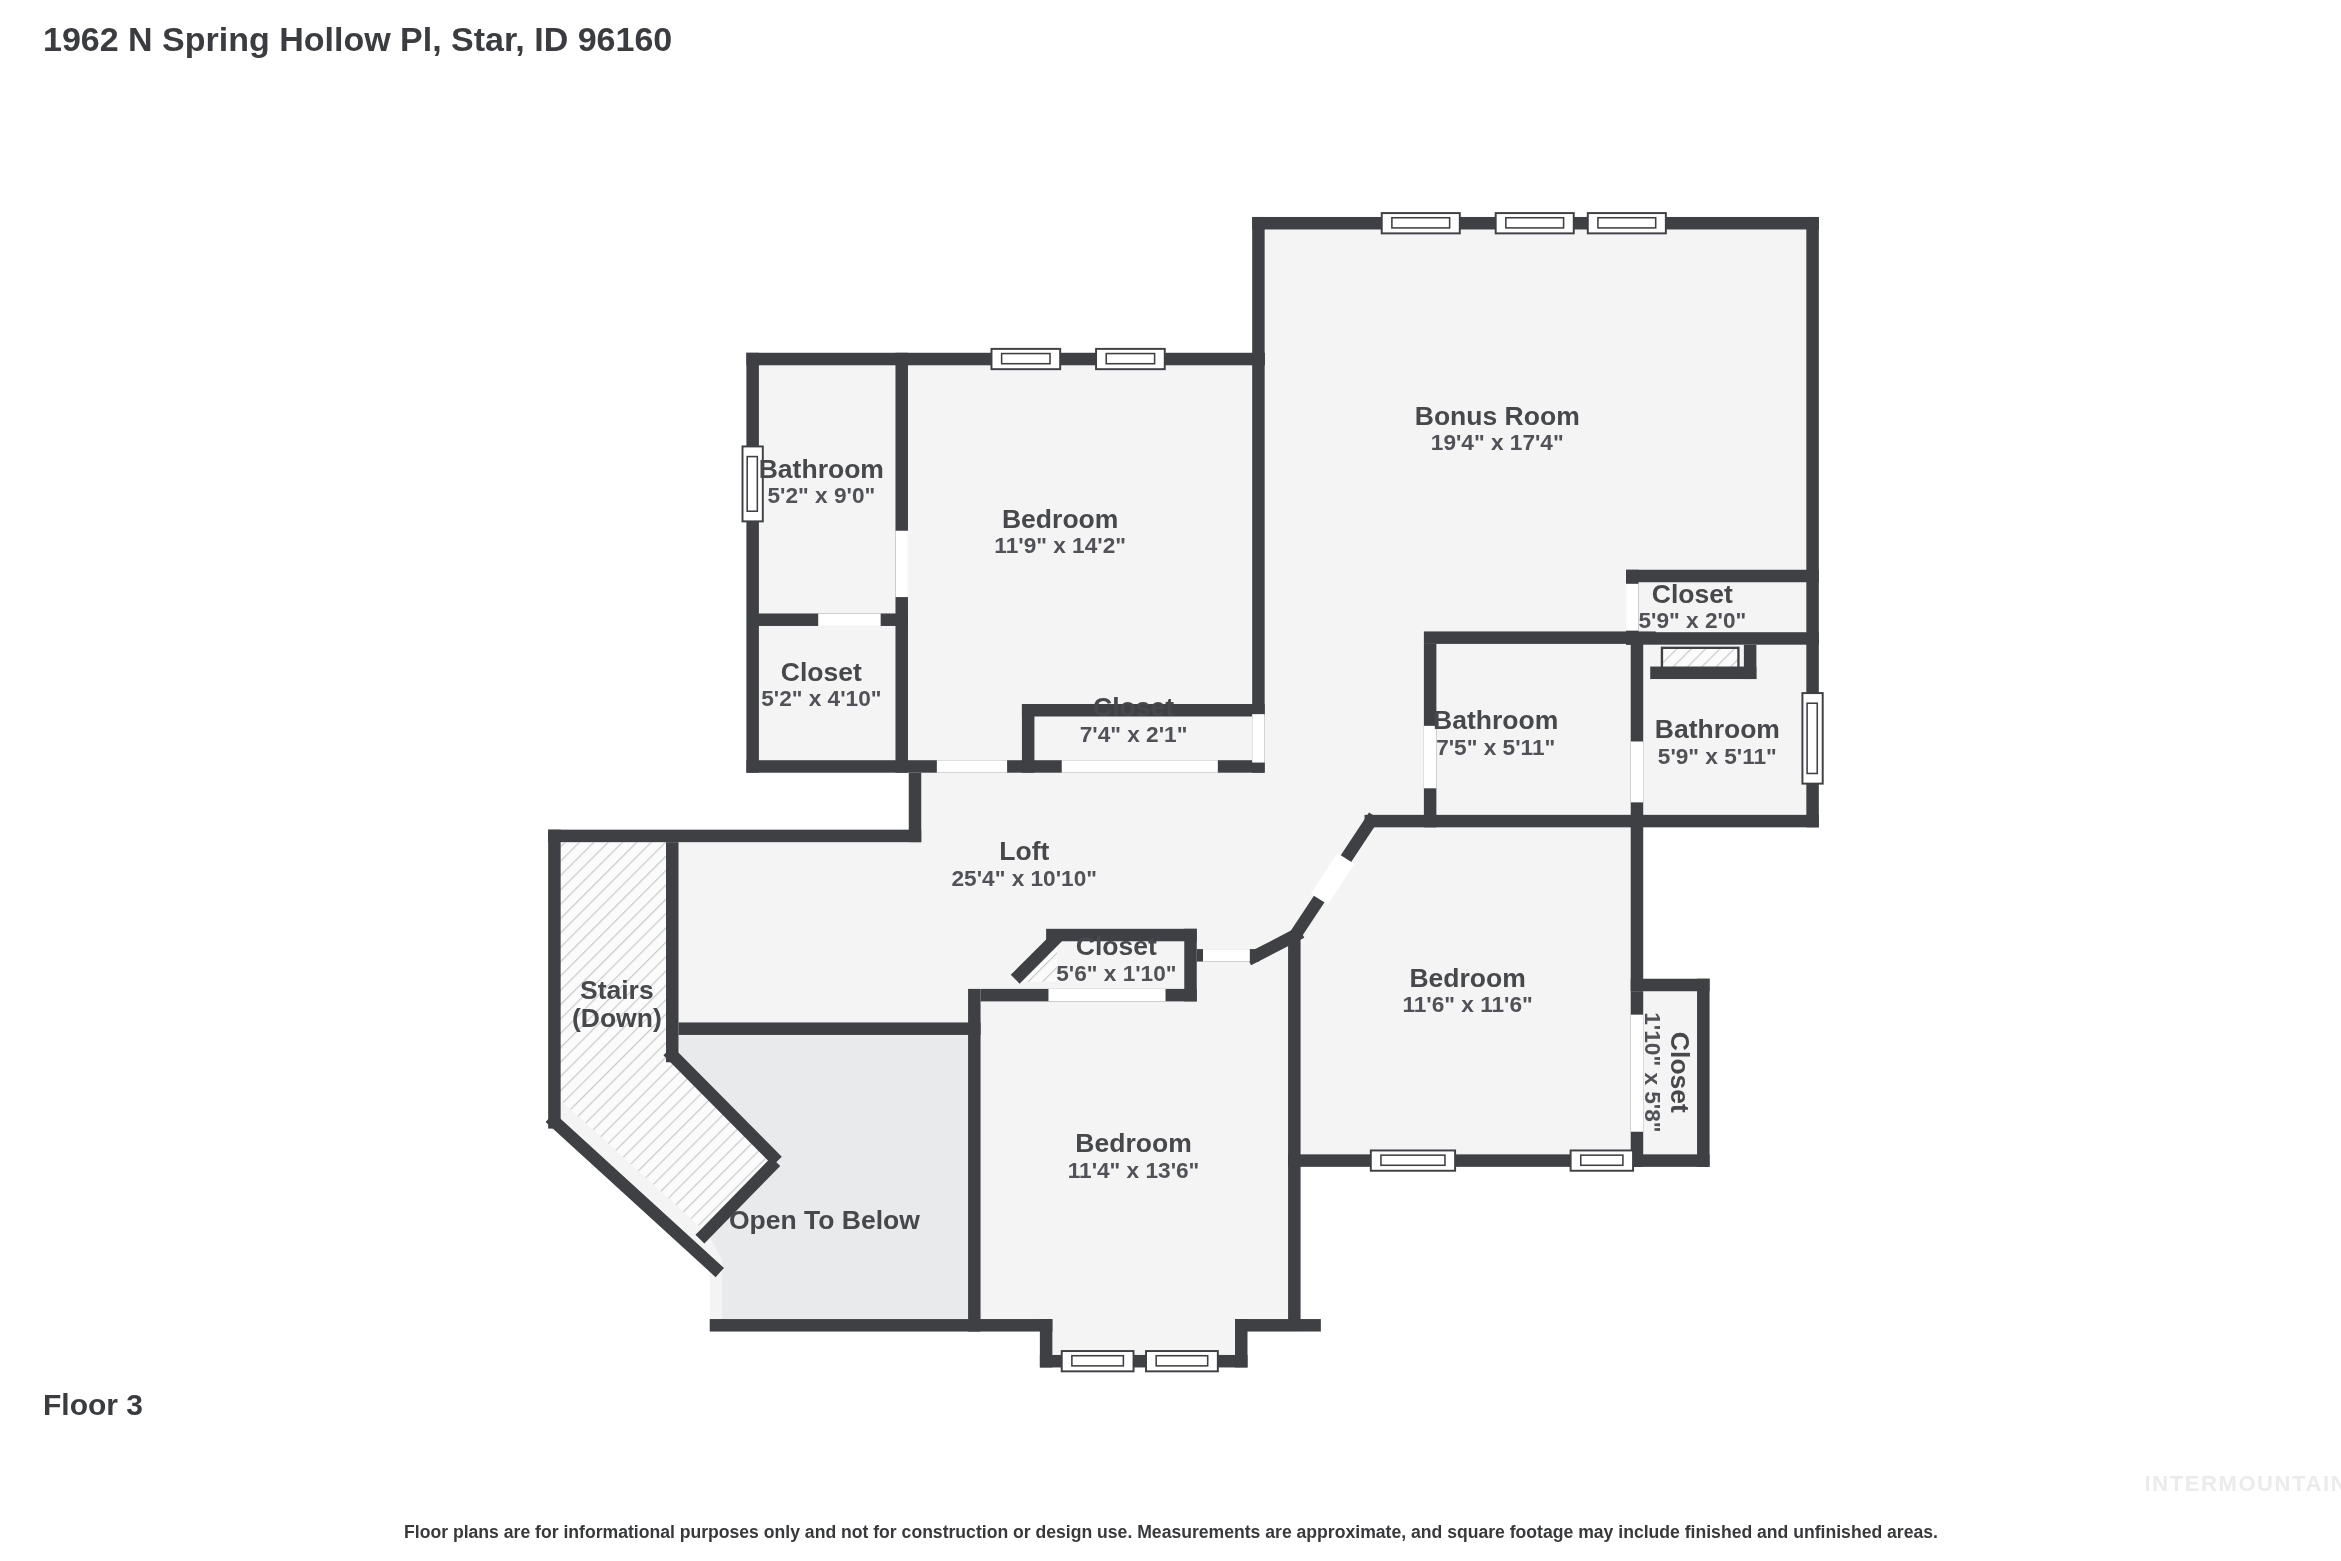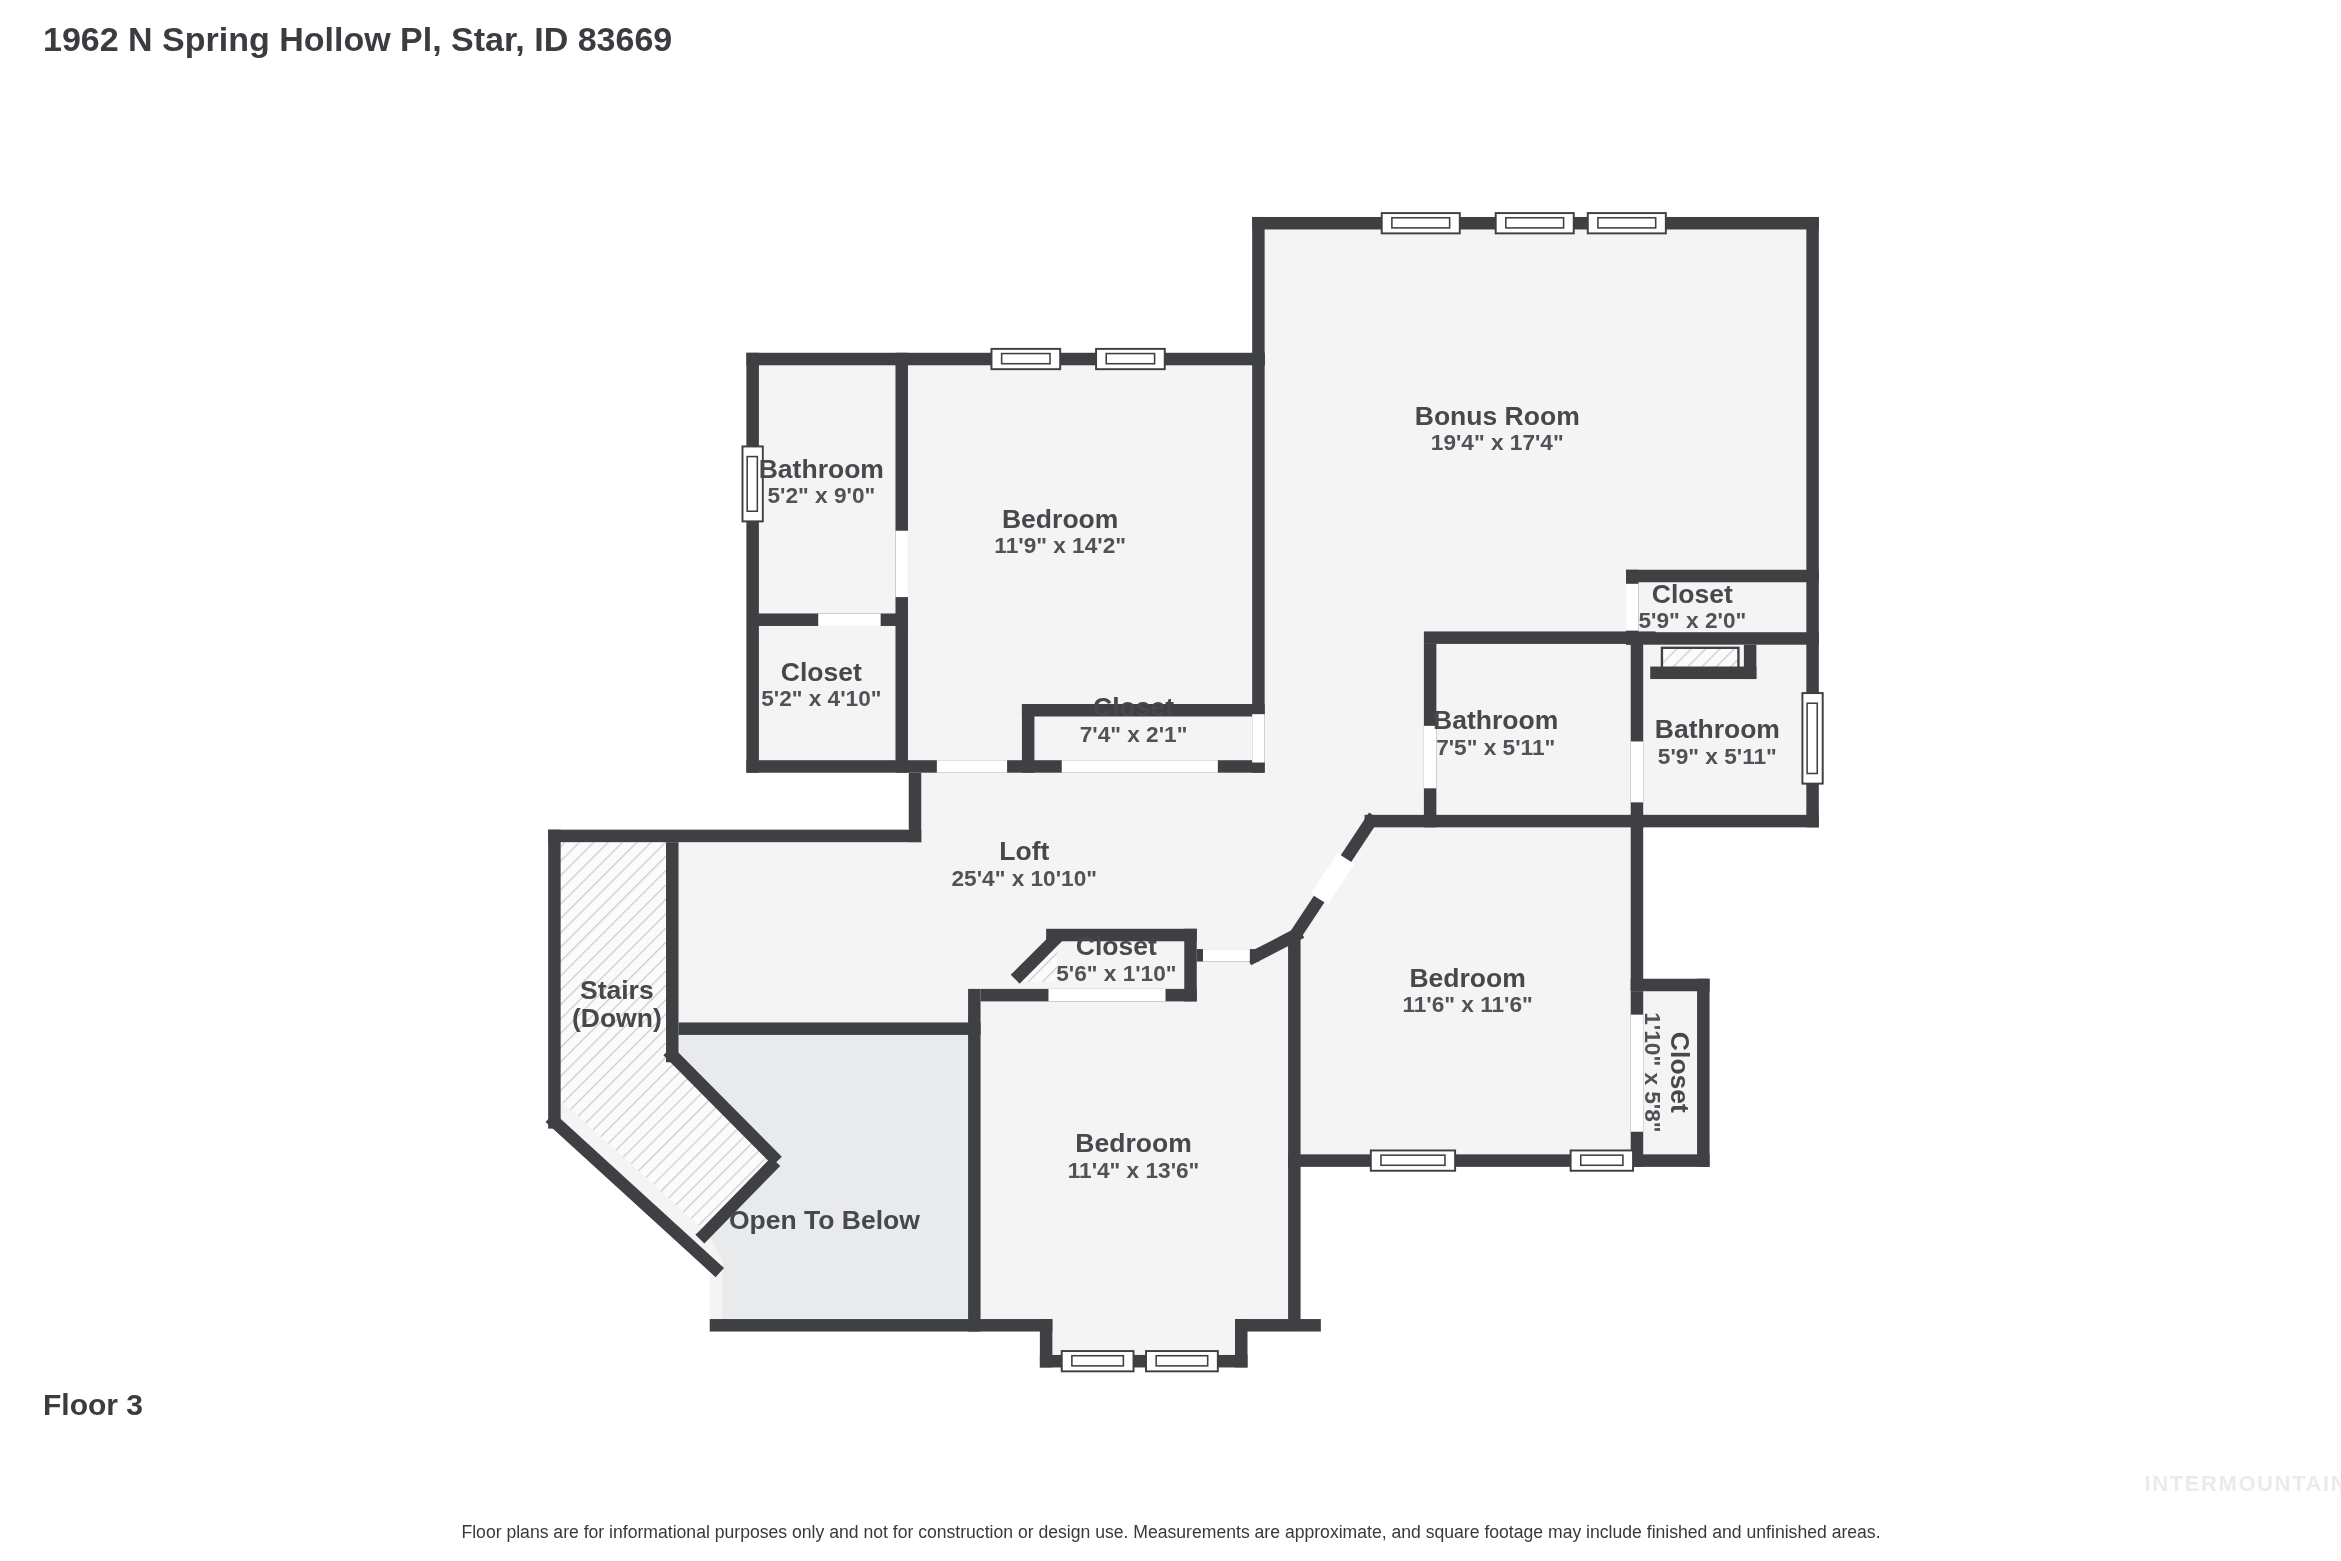--- a/index.html
+++ b/index.html
@@ -19,21 +19,21 @@
     font-family:"Liberation Sans",sans-serif;overflow:hidden;
   }
   .page-title{
     position:absolute;left:43px;top:20px;font-size:34px;font-weight:700;color:var(--ink);
   }
   .floor-label{
     position:absolute;left:43px;top:1388px;font-size:30px;font-weight:700;color:var(--ink);
   }
   .disclaimer{
     position:absolute;left:0;top:1522px;width:2342px;text-align:center;
-    font-size:17.6px;font-weight:400;color:#38393b;
+    font-size:17.6px;font-weight:700;color:#38393b;
   }
   .watermark{
     position:absolute;right:-6.2px;top:1471px;font-size:22px;font-weight:700;
     letter-spacing:1.6px;color:var(--watermark);white-space:nowrap;
   }
   svg.plan{position:absolute;left:0;top:0;}
   .floor{fill:var(--floor);}
   .open-area{fill:var(--open_area);}
   .wall{fill:var(--wall);}
   .wall-line{stroke:var(--wall);stroke-width:16;stroke-linecap:square;}
@@ -41,21 +41,21 @@
   .win{fill:#ffffff;stroke:var(--wall);stroke-width:2.5;}
   .win-inner{fill:none;stroke:var(--wall);stroke-width:2;}
   .hatch-area{fill:url(#hatch);}
   .hatch-boxed{fill:url(#hatch);stroke:var(--wall);stroke-width:3;}
   .room-name{font:700 34px "Liberation Sans",sans-serif;fill:var(--label);}
   .room-dims{font:700 29px "Liberation Sans",sans-serif;fill:var(--dims);}
 </style>
 </head>
 <body>
 
-<div class="page-title">1962 N Spring Hollow Pl, Star, ID 83669</div>
+<div class="page-title">1962 N Spring Hollow Pl, Star, ID 96160</div>
 
 <svg class="plan" width="2342" height="1561" viewBox="0 0 3000 2000" xmlns="http://www.w3.org/2000/svg">
   <defs>
     <pattern id="hatch" width="13" height="13" patternUnits="userSpaceOnUse" patternTransform="rotate(-45)">
       <rect width="13" height="13" fill="var(--hatch_bg)"></rect>
       <line x1="0" y1="0" x2="13" y2="0" stroke="var(--hatch_line)" stroke-width="3"></line>
     </pattern>
   </defs>
 
   <path class="floor" d="M956,452 L1620,452 L1620,278 L2330,278 L2330,1060 L2105,1060 L2105,1254 L2190,1254 L2190,1495 L1666,1495 L1666,1706 L1598,1706 L1598,1752 L1332,1752 L1332,1706 L909,1706 L909,1618 L702,1430 L702,1063 L1180,1063 L1180,990 L956,990 Z"></path>

